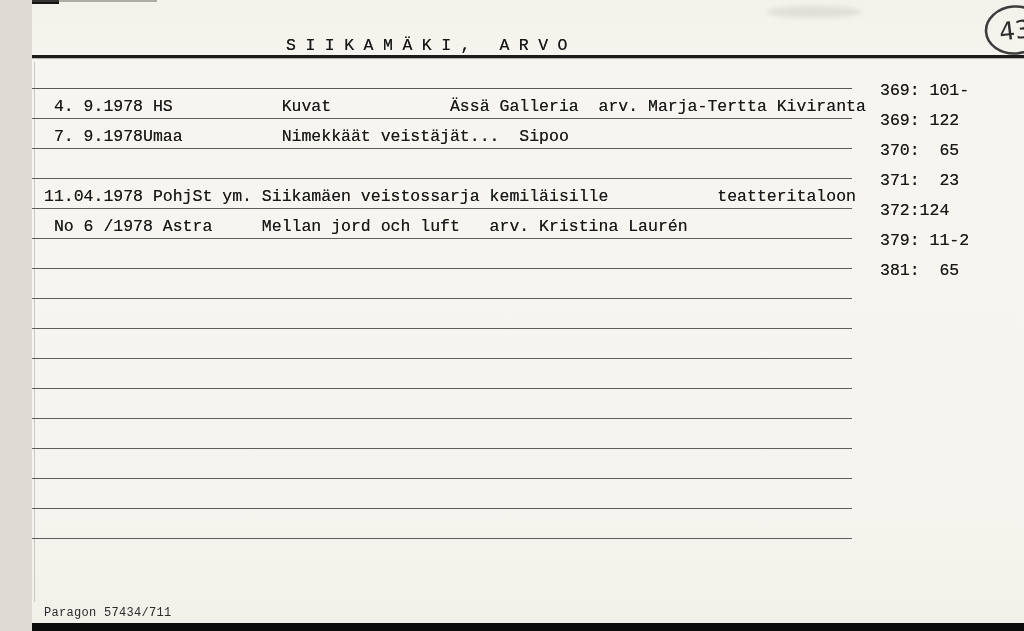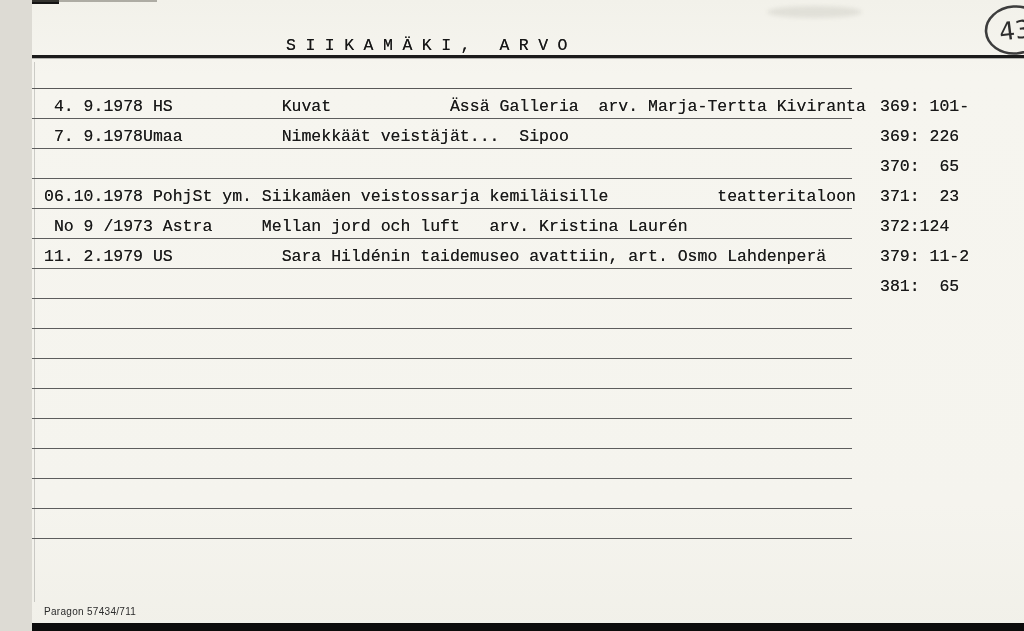--- a/index.html
+++ b/index.html
@@ -19,27 +19,27 @@
   }
   .header-rule{position:absolute;left:0;top:55px;width:1024px;height:3px;background:#1b1b1b;box-shadow:0 1px 0 rgba(60,60,60,.35);}
   .page-badge{position:absolute;left:946px;top:2px;}
   .rows{position:absolute;left:0;top:88px;width:820px;border-top:1px solid #585858;}
   .row{position:relative;height:30px;box-sizing:border-box;border-bottom:1px solid #5d5d5d;}
   .row .line{
     position:absolute;left:12px;bottom:2px;white-space:pre;font-size:16.5px;
     color:#181818;text-shadow:0 0 .5px rgba(0,0,0,.65);
   }
   .row .ref{
-    position:absolute;left:848px;bottom:2px;white-space:pre;font-size:16.5px;
+    position:absolute;left:848px;bottom:18px;white-space:pre;font-size:16.5px;
     color:#181818;text-shadow:0 0 .5px rgba(0,0,0,.65);
   }
   .footer-label{
     position:absolute;left:12px;top:606px;
-    font-family:Liberation Sans, sans-serif;
-    font-size:10px;letter-spacing:.3px;color:#2b2b2b;
+    font-family:Liberation Mono, monospace;
+    font-size:12px;letter-spacing:.3px;color:#2b2b2b;
   }
   .bottom-bar{position:absolute;left:0;top:623px;width:1024px;height:8px;background:#0c0c0c;}
 </style>
 </head>
 <body>
 
 <div class="card">
 
   <div class="scan-chunk-top"></div>
   <div class="scan-strip-top"></div>
@@ -54,35 +54,34 @@
     <text x="37" y="37" text-anchor="middle" font-family="DejaVu Sans, sans-serif" font-size="25" fill="#2e2e2e" transform="rotate(-7 37 28)">43</text>
   </svg>
 
   <div class="rows">
       <div class="row">
         <span class="line"> 4. 9.1978 HS           Kuvat            Ässä Galleria  arv. Marja-Tertta Kiviranta</span>
         <span class="ref">369: 101-</span>
       </div>
       <div class="row">
         <span class="line"> 7. 9.1978Umaa          Nimekkäät veistäjät...  Sipoo</span>
-        <span class="ref">369: 226</span>
+        <span class="ref">369: 122</span>
       </div>
       <div class="row">
         <span class="ref">370:  65</span>
       </div>
       <div class="row">
-        <span class="line">06.10.1978 PohjSt ym. Siikamäen veistossarja kemiläisille           teatteritaloon</span>
+        <span class="line">11.04.1978 PohjSt ym. Siikamäen veistossarja kemiläisille           teatteritaloon</span>
         <span class="ref">371:  23</span>
       </div>
       <div class="row">
-        <span class="line"> No 9 /1973 Astra     Mellan jord och luft   arv. Kristina Laurén</span>
+        <span class="line"> No 6 /1978 Astra     Mellan jord och luft   arv. Kristina Laurén</span>
         <span class="ref">372:124</span>
       </div>
       <div class="row">
-        <span class="line">11. 2.1979 US           Sara Hildénin taidemuseo avattiin, art. Osmo Lahdenperä</span>
         <span class="ref">379: 11-2</span>
       </div>
       <div class="row">
         <span class="ref">381:  65</span>
       </div>
       <div class="row"></div>
       <div class="row"></div>
       <div class="row"></div>
       <div class="row"></div>
       <div class="row"></div>

